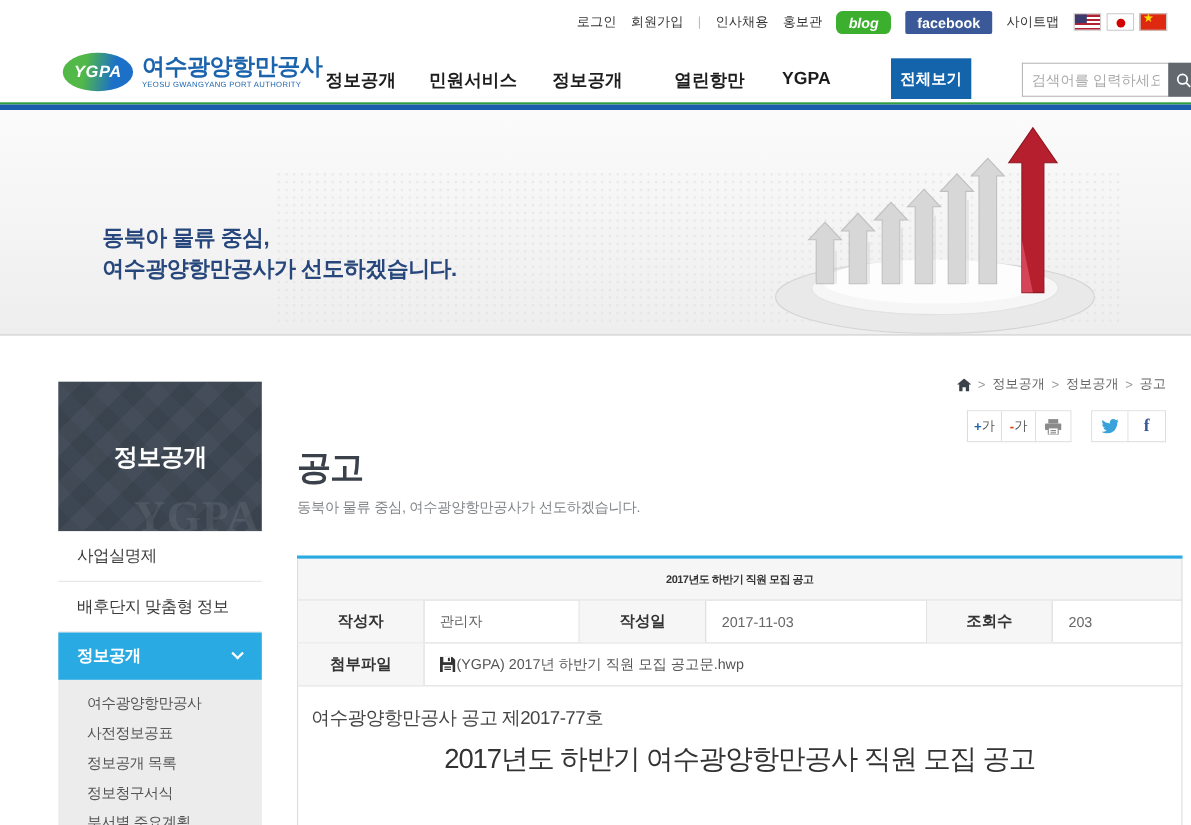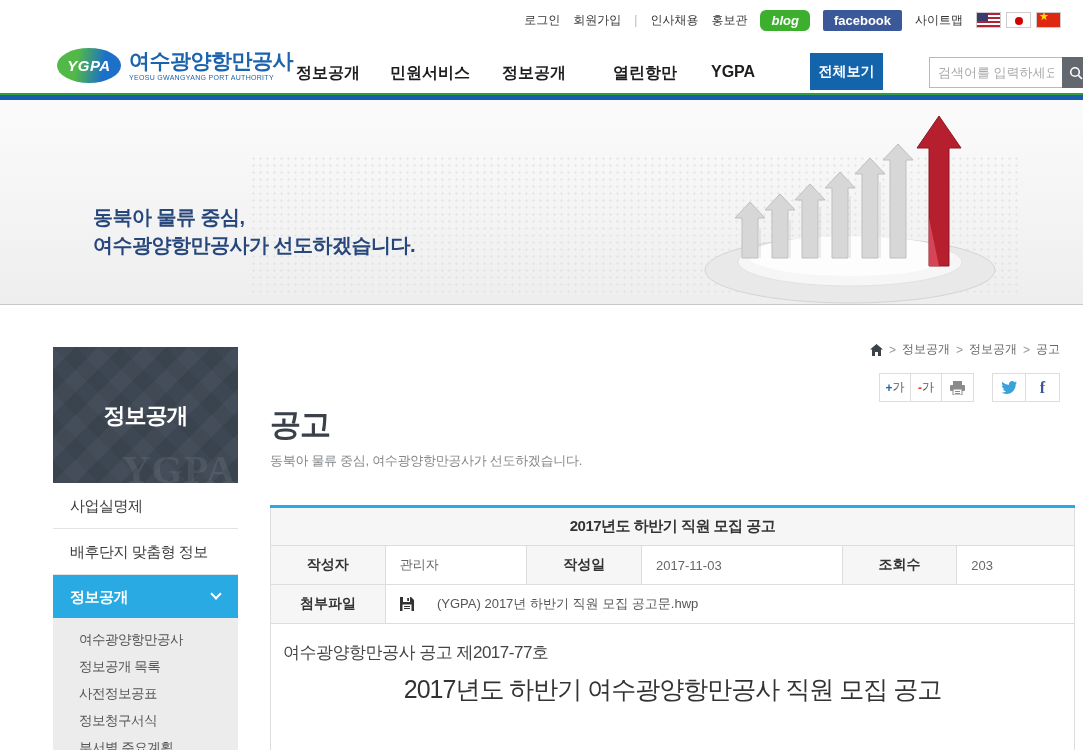--- a/index.html
+++ b/index.html
@@ -92,27 +92,27 @@
   .sb-sub-item { padding-left:26px; font-size:13.5px; color:#555; line-height:27px; cursor:pointer; letter-spacing:-.5px; }
 
   
   .page-title { position:absolute; left:270px; top:404px; font-size:31px; font-weight:bold; color:#3a414b;
                 letter-spacing:-1px; }
   .page-sub { position:absolute; left:270px; top:452px; font-size:13px; color:#828689; letter-spacing:-.3px; }
 
   .tbl { position:absolute; left:270px; top:505px; width:805px; border-top:3px solid #29aae3; font-size:13px; }
   .trow { display:flex; border-left:1px solid #ddd; border-right:1px solid #ddd; border-bottom:1px solid #ddd; }
   .row-title { height:38px; align-items:center; justify-content:center; background:#f6f6f6;
-               font-size:15px; font-weight:bold; color:#333; letter-spacing:-.5px; }
+               font-size:10px; font-weight:bold; color:#333; letter-spacing:-.5px; }
   .cell { display:flex; align-items:center; height:38px; border-right:1px solid #ddd; }
   .cell:last-child { border-right:none; }
   .th { background:#f6f6f6; font-weight:bold; font-size:14px; color:#333; justify-content:center; }
   .td { color:#666; padding-left:14px; }
   .w-label{width:115px} .w-v1{width:142px} .w-v2{width:201px} .w-v3{width:117px} .w-rest{flex:1}
-  .attach-link { display:flex; align-items:center; gap:23px; color:#555; cursor:pointer; }
+  .attach-link { display:flex; align-items:center; gap:1px; color:#555; cursor:pointer; }
   .bodybox { display:block; height:129px; padding:17px 12px 0; border-bottom:none; }
   .doc-no { font-size:17px; color:#444; letter-spacing:-.5px; }
   .doc-title { text-align:center; font-size:25px; color:#333; margin-top:9px; letter-spacing:-1px; }
 </style>
 </head>
 <body>
 
 <div class="canvas">
 
   <div class="utilbar">
@@ -192,22 +192,22 @@
       <div class="sb-mark">YGPA</div>
     </div>
     <div class="sb-item">사업실명제</div>
     <div class="sb-item">배후단지 맞춤형 정보</div>
     <div class="sb-item active">
       <span>정보공개</span>
       <span class="chev"></span>
     </div>
     <div class="sb-sub">
       <div class="sb-sub-item">여수광양항만공사</div>
+      <div class="sb-sub-item">사전정보공표</div>
       <div class="sb-sub-item">정보공개 목록</div>
-      <div class="sb-sub-item">사전정보공표</div>
       <div class="sb-sub-item">정보청구서식</div>
       <div class="sb-sub-item">부서별 주요계획</div>
     </div>
 
   </div>
 
   <div class="bc">
     <svg width="13" height="12" viewBox="0 0 13 12">
       <path d="M6.5 0 L13 5.5 L11 5.5 L11 12 L8 12 L8 8 L5 8 L5 12 L2 12 L2 5.5 L0 5.5 Z" fill="#3c424a"></path>
     </svg>

